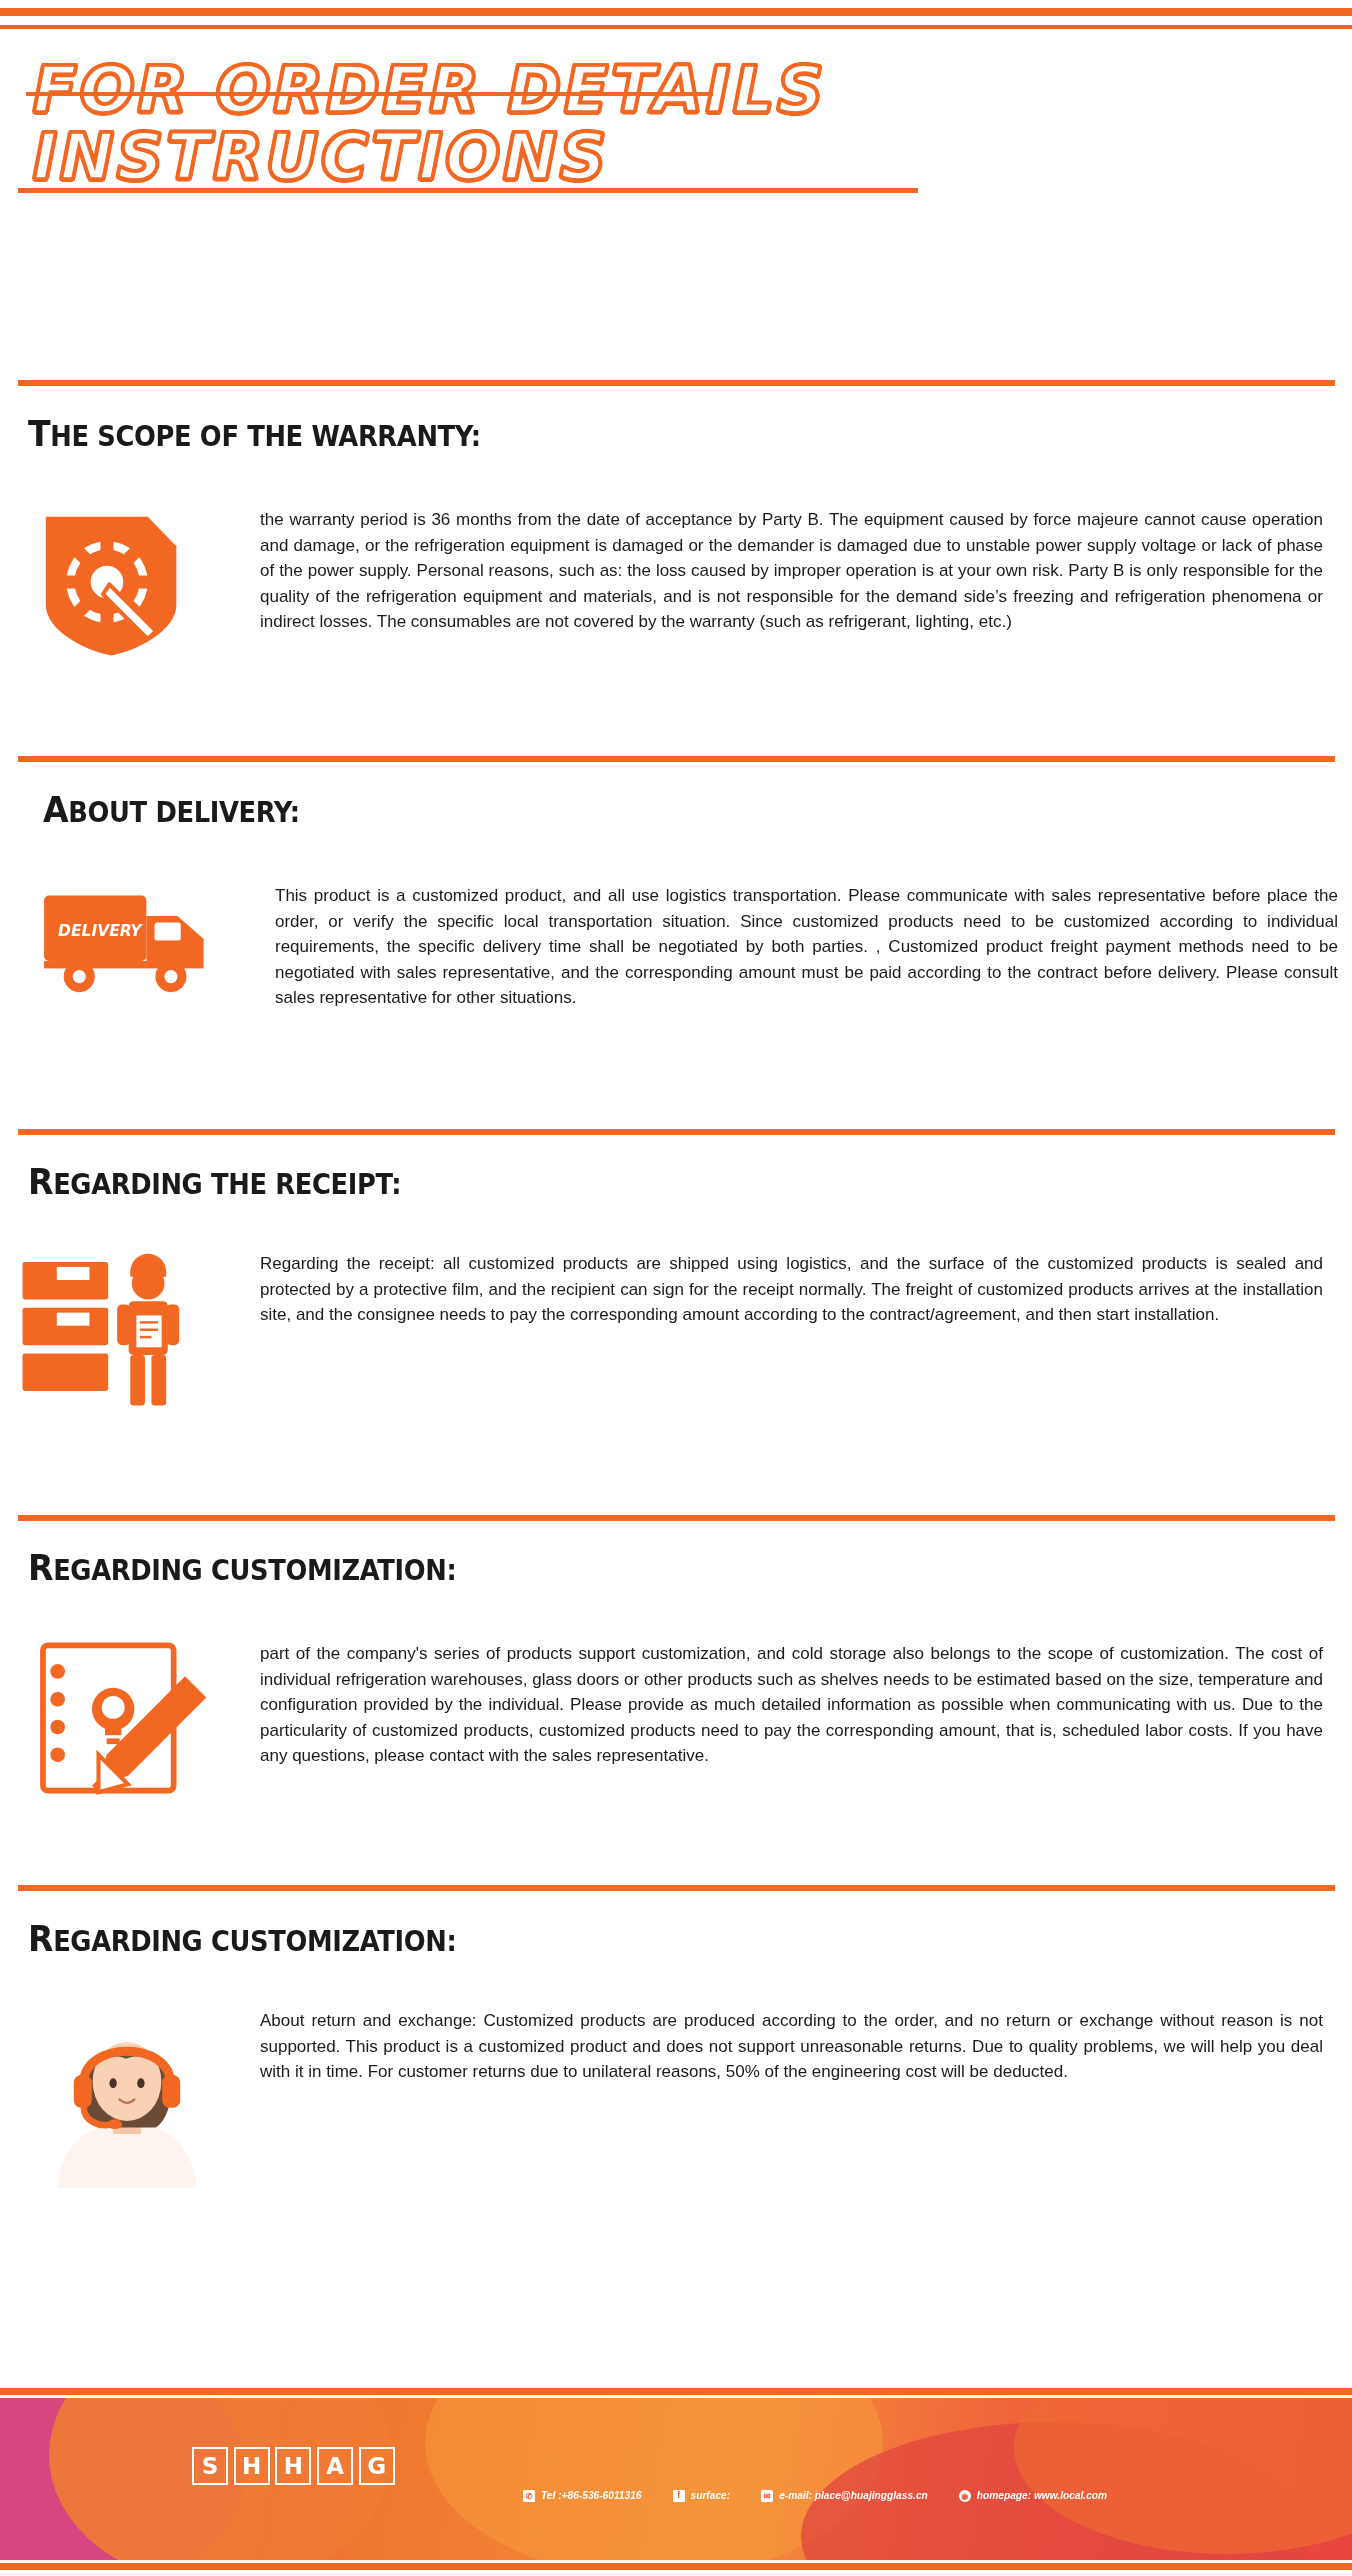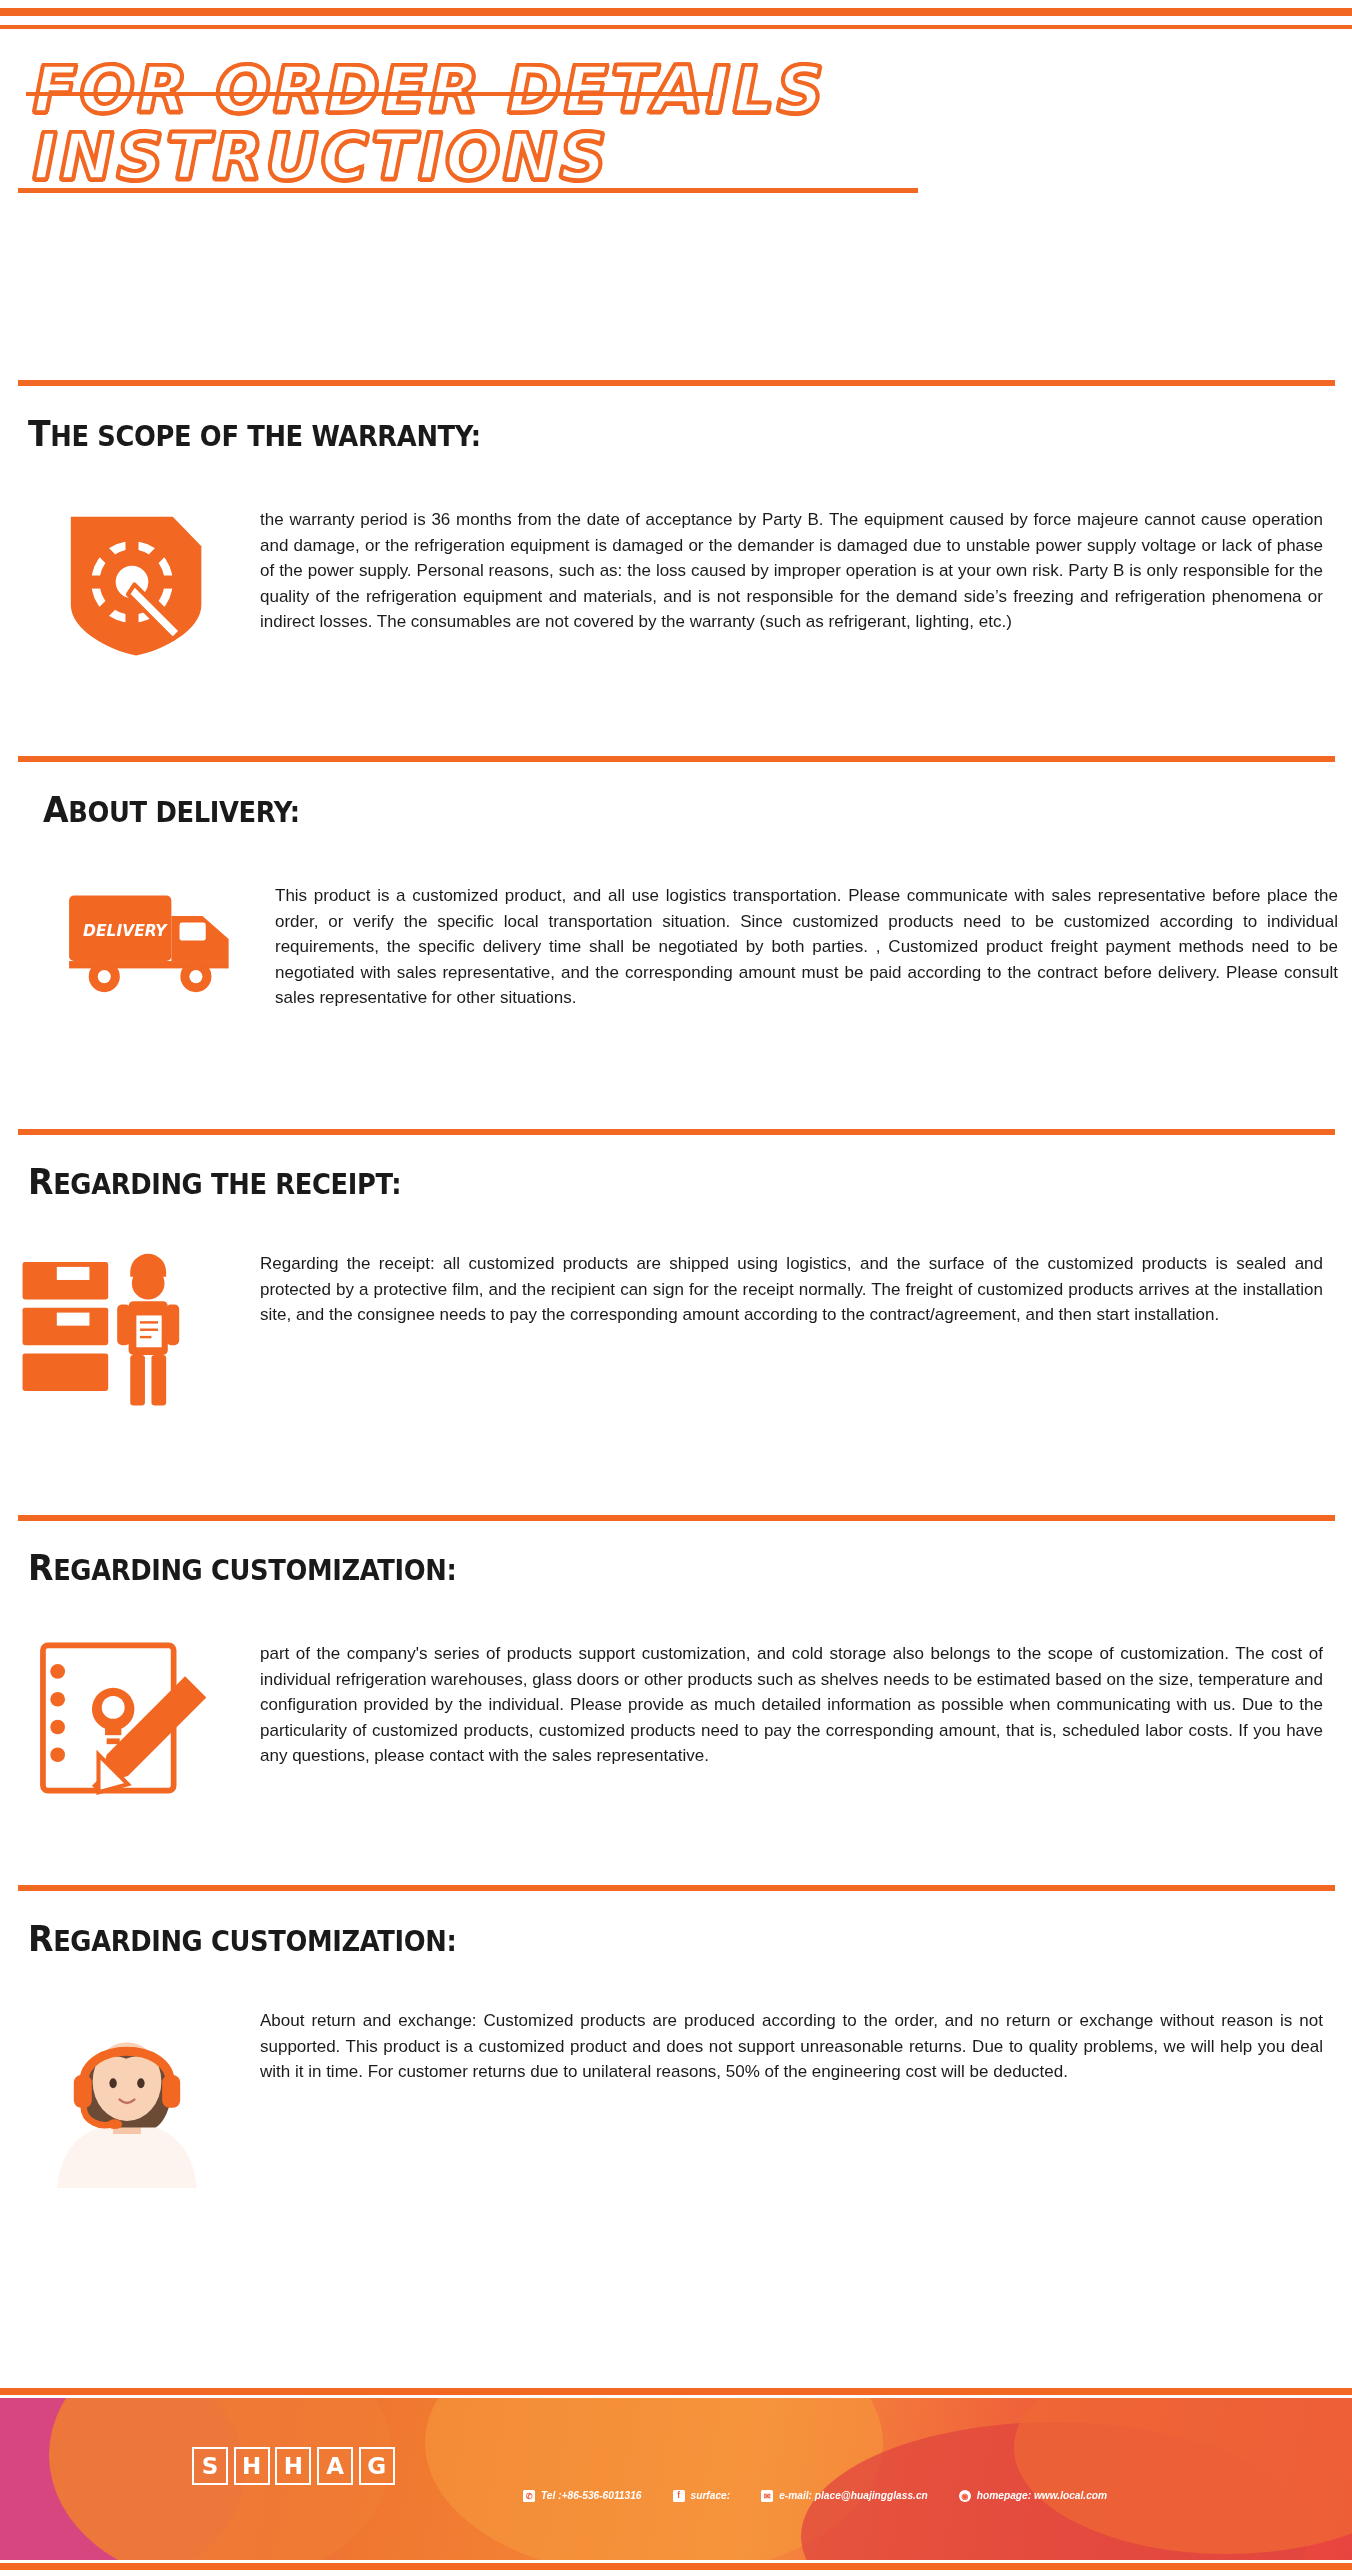--- a/index.html
+++ b/index.html
@@ -91,21 +91,21 @@
     left: 260px;
     width: 1063px;
     font-size: 17px;
     line-height: 1.5;
     color: #1b1b1b;
     text-align: justify;
     font-family: "Liberation Sans", sans-serif;
   }
   .icon-box {
     position: absolute;
-    left: 50px;
+    left: 25px;
     width: 188px;
     height: 172px;
   }
 
   
   .footer {
     position: absolute;
     left: 0; right: 0;
     bottom: 0;
     height: 188px;

